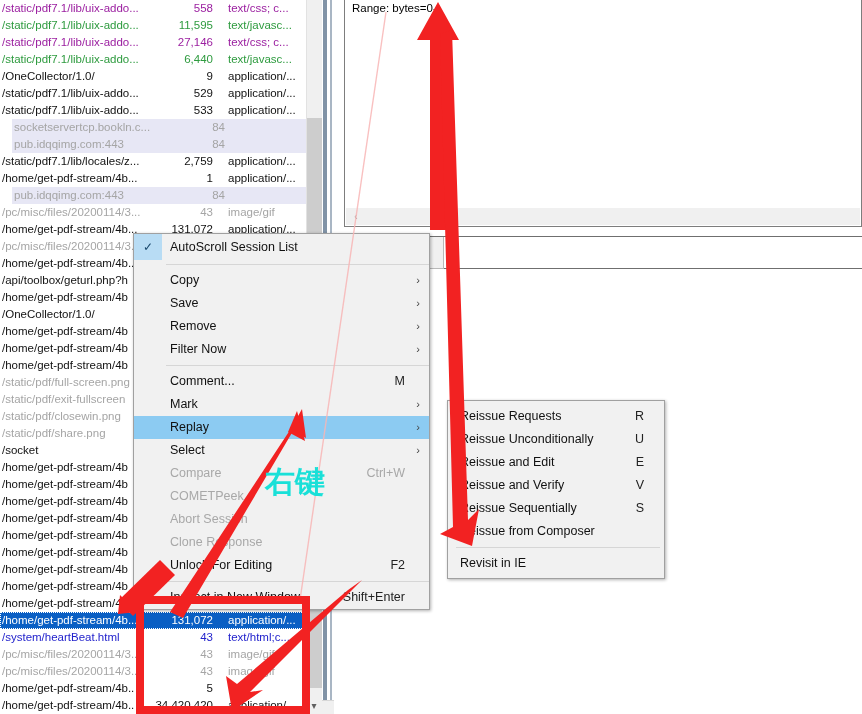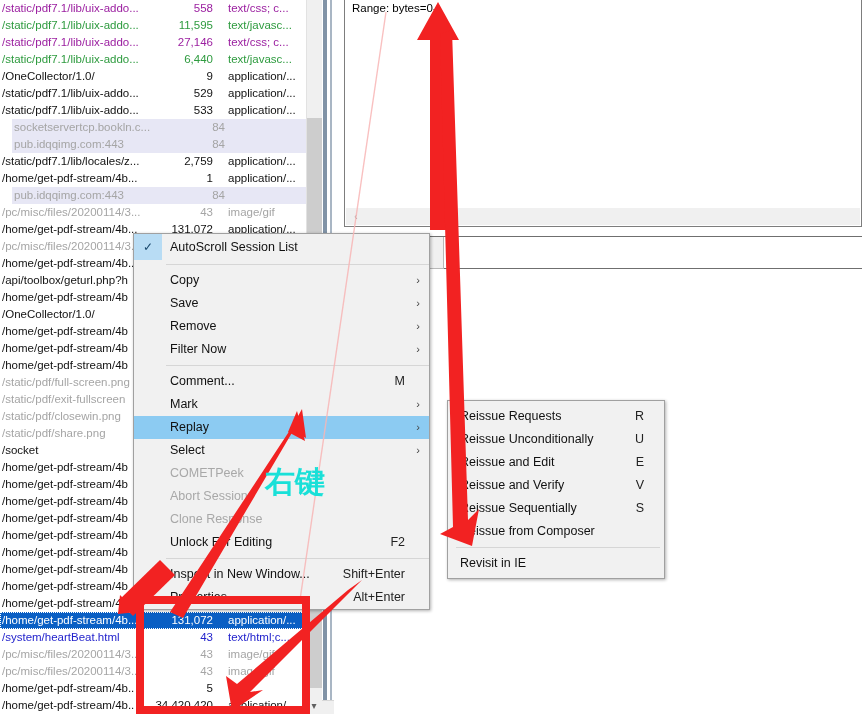--- a/index.html
+++ b/index.html
@@ -556,20 +556,24 @@
       </div>
       <div class="mi hl">
         <div class="mi-label">Replay</div>
         <div class="mi-arrow">›</div>
       </div>
       <div class="mi">
         <div class="mi-label">Select</div>
         <div class="mi-arrow">›</div>
       </div>
       <div class="mi disabled">
+        <div class="mi-label">Compare</div>
+        <div class="mi-short">Ctrl+W</div>
+      </div>
+      <div class="mi disabled">
         <div class="mi-label">COMETPeek</div>
       </div>
       <div class="mi disabled">
         <div class="mi-label">Abort Session</div>
       </div>
       <div class="mi disabled">
         <div class="mi-label">Clone Response</div>
       </div>
       <div class="mi">
         <div class="mi-label">Unlock For Editing</div>

